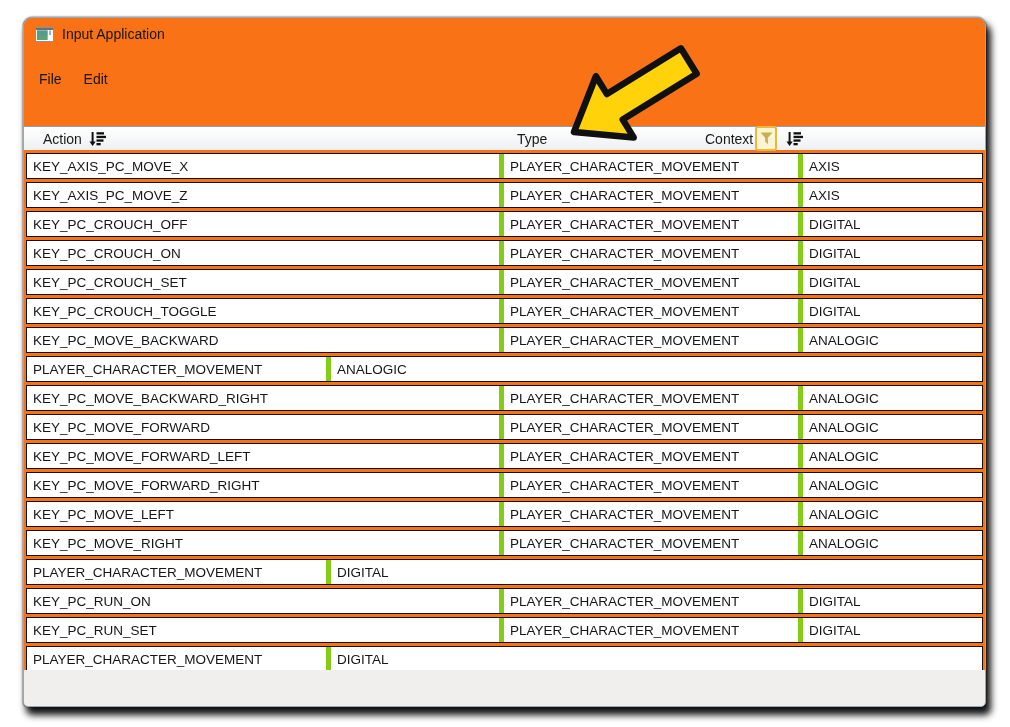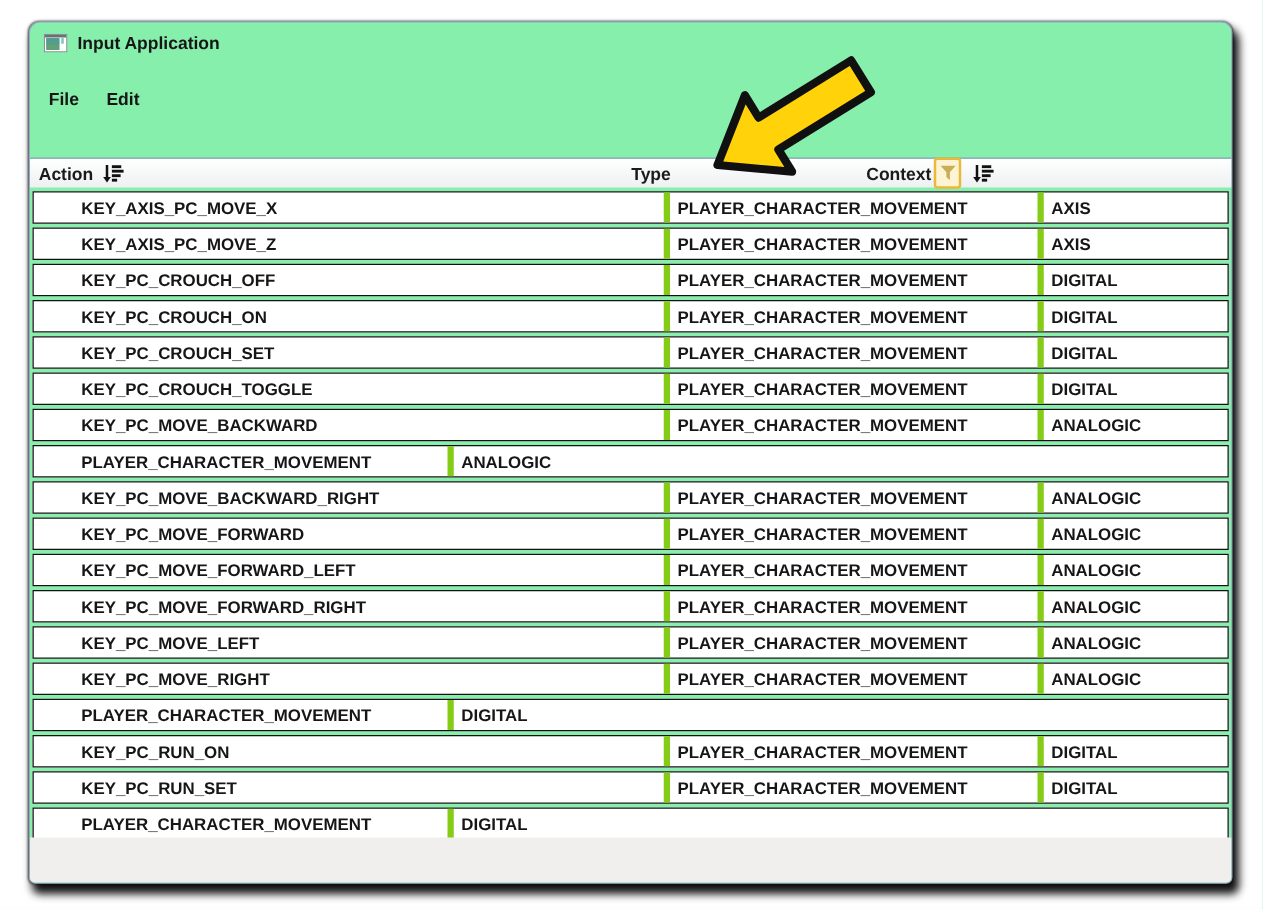--- a/index.html
+++ b/index.html
@@ -1,38 +1,38 @@
 <!DOCTYPE html>
 <html><head>
 <meta charset="utf-8">
 <style>
   html,body{margin:0;padding:0;width:1010px;height:727px;background:#ffffff;
     font-family:"Liberation Sans", sans-serif; overflow:hidden;}
   .window{position:absolute;left:23px;top:17px;width:963px;height:690px;
-    background:#86efac;border:1px solid #92aabf;border-radius:9px 9px 5px 5px;
+    background:#f97316;border:1px solid #92aabf;border-radius:9px 9px 5px 5px;
     box-shadow:0 0 2px rgba(0,0,0,.8), 4px 7px 7px 1px rgba(0,0,0,.93);
-    box-sizing:border-box;font-weight:bold;}
+    box-sizing:border-box;}
   .titlebar{position:absolute;top:8px;left:11px;display:flex;align-items:center;gap:8px;}
   .title{font-size:14px;color:#161616;}
   .menubar{position:absolute;top:48px;left:4px;display:flex;align-items:flex-end;}
   .menu-item{font-size:14px;color:#161616;padding:5px 11px;cursor:default;}
   .grid{position:absolute;left:0;right:0;top:108px;}
   .ghead{display:flex;align-items:center;height:23px;
     border-top:1px solid #8aa2b8;
     background:linear-gradient(#ffffff,#eef0f1);}
-  .hcell{display:flex;align-items:center;box-sizing:border-box;padding-left:7px;
+  .hcell{display:flex;align-items:center;box-sizing:border-box;padding-left:19px;
     font-size:14px;color:#1a1a1a;height:100%;}
   .h0{width:474px;} .h1{width:299px;} .h2{flex:1;}
   .sort-ic{margin-left:7px;display:inline-flex;}
   .filter-box{position:relative;z-index:5;margin-left:2px;margin-right:2px;
     width:22px;height:25px;background:#fcf4d3;border:2px solid #e9b83c;border-radius:3px;
     display:flex;align-items:center;justify-content:center;box-sizing:border-box;}
   .gbody{padding:3px 2px 0 2px;}
   .trow{display:flex;height:26px;margin-bottom:3px;border:1px solid #121212;
-    background:#ffffff;box-sizing:border-box;padding-left:32px;}
+    background:#ffffff;box-sizing:border-box;}
   .tcell{display:flex;align-items:center;box-sizing:border-box;padding:0 6px;
     font-size:13.5px;color:#161616;white-space:nowrap;overflow:hidden;}
   .tcell + .tcell{border-left:5px solid #84cc16;}
   .c0{width:472px;} .c1{width:299px;} .c2{flex:1;}
   .footer{position:absolute;left:0;right:0;top:652px;bottom:0;background:#f0efed;
     border-radius:0 0 4px 4px;}
   .arrow-annot{position:absolute;left:540px;top:14px;width:165px;height:118px;
     z-index:10;overflow:visible;pointer-events:none;}
 </style>
 </head>

